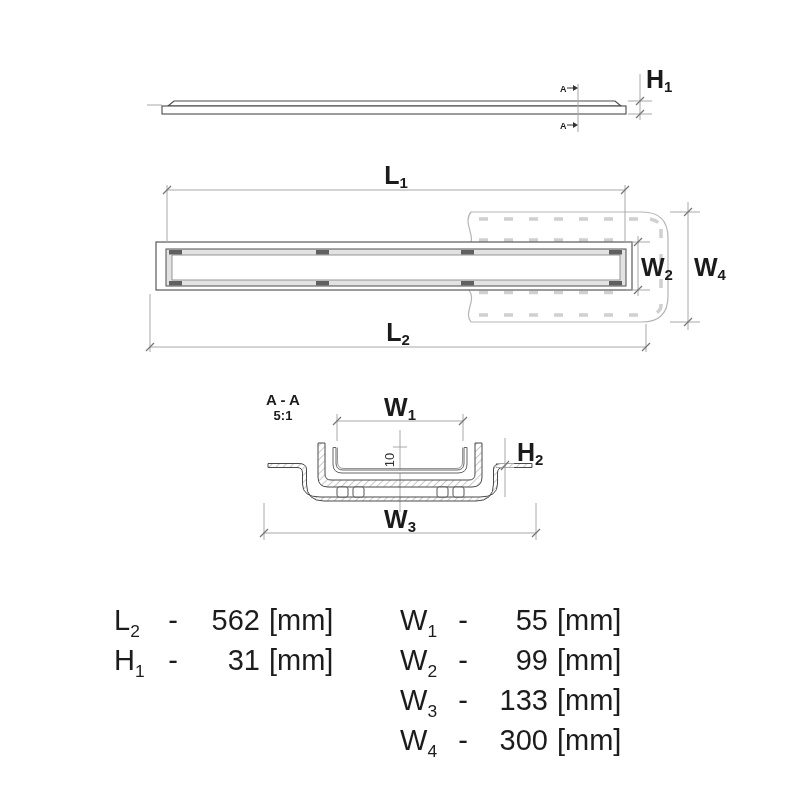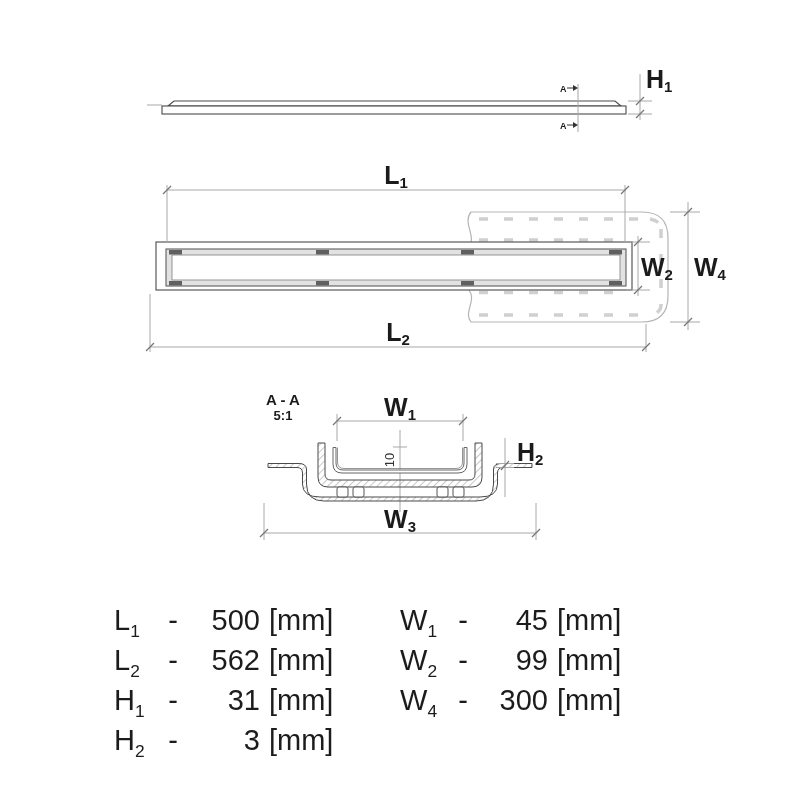--- a/index.html
+++ b/index.html
@@ -185,38 +185,35 @@
         <line class="dim" x1="536" y1="503" x2="536" y2="540"></line>
         <path class="slash" d="M 260,537 L 268,529"></path>
         <path class="slash" d="M 532,537 L 540,529"></path>
         <text class="dim-label" x="400" y="528" text-anchor="middle"><tspan>W</tspan><tspan class="sub" dy="4">3</tspan></text>
       </g>
     </g>
   </svg>
 
   <div class="dim-table-col col-left">
     <div class="dim-row">
-      <span class="sym"><span>L</span><sub>1</sub></span><span class="sep">-</span><span class="val">500</span><span class="unit">[mm]</span>
-    </div>
-    <div class="dim-row">
       <span class="sym"><span>L</span><sub>2</sub></span><span class="sep">-</span><span class="val">562</span><span class="unit">[mm]</span>
     </div>
     <div class="dim-row">
       <span class="sym"><span>H</span><sub>1</sub></span><span class="sep">-</span><span class="val">31</span><span class="unit">[mm]</span>
     </div>
-    <div class="dim-row">
-      <span class="sym"><span>H</span><sub>2</sub></span><span class="sep">-</span><span class="val">3</span><span class="unit">[mm]</span>
-    </div>
   </div>
 
   <div class="dim-table-col col-right">
     <div class="dim-row">
-      <span class="sym"><span>W</span><sub>1</sub></span><span class="sep">-</span><span class="val">45</span><span class="unit">[mm]</span>
+      <span class="sym"><span>W</span><sub>1</sub></span><span class="sep">-</span><span class="val">55</span><span class="unit">[mm]</span>
     </div>
     <div class="dim-row">
       <span class="sym"><span>W</span><sub>2</sub></span><span class="sep">-</span><span class="val">99</span><span class="unit">[mm]</span>
     </div>
     <div class="dim-row">
+      <span class="sym"><span>W</span><sub>3</sub></span><span class="sep">-</span><span class="val">133</span><span class="unit">[mm]</span>
+    </div>
+    <div class="dim-row">
       <span class="sym"><span>W</span><sub>4</sub></span><span class="sep">-</span><span class="val">300</span><span class="unit">[mm]</span>
     </div>
   </div>
 
 </div>
 
 </body></html>

